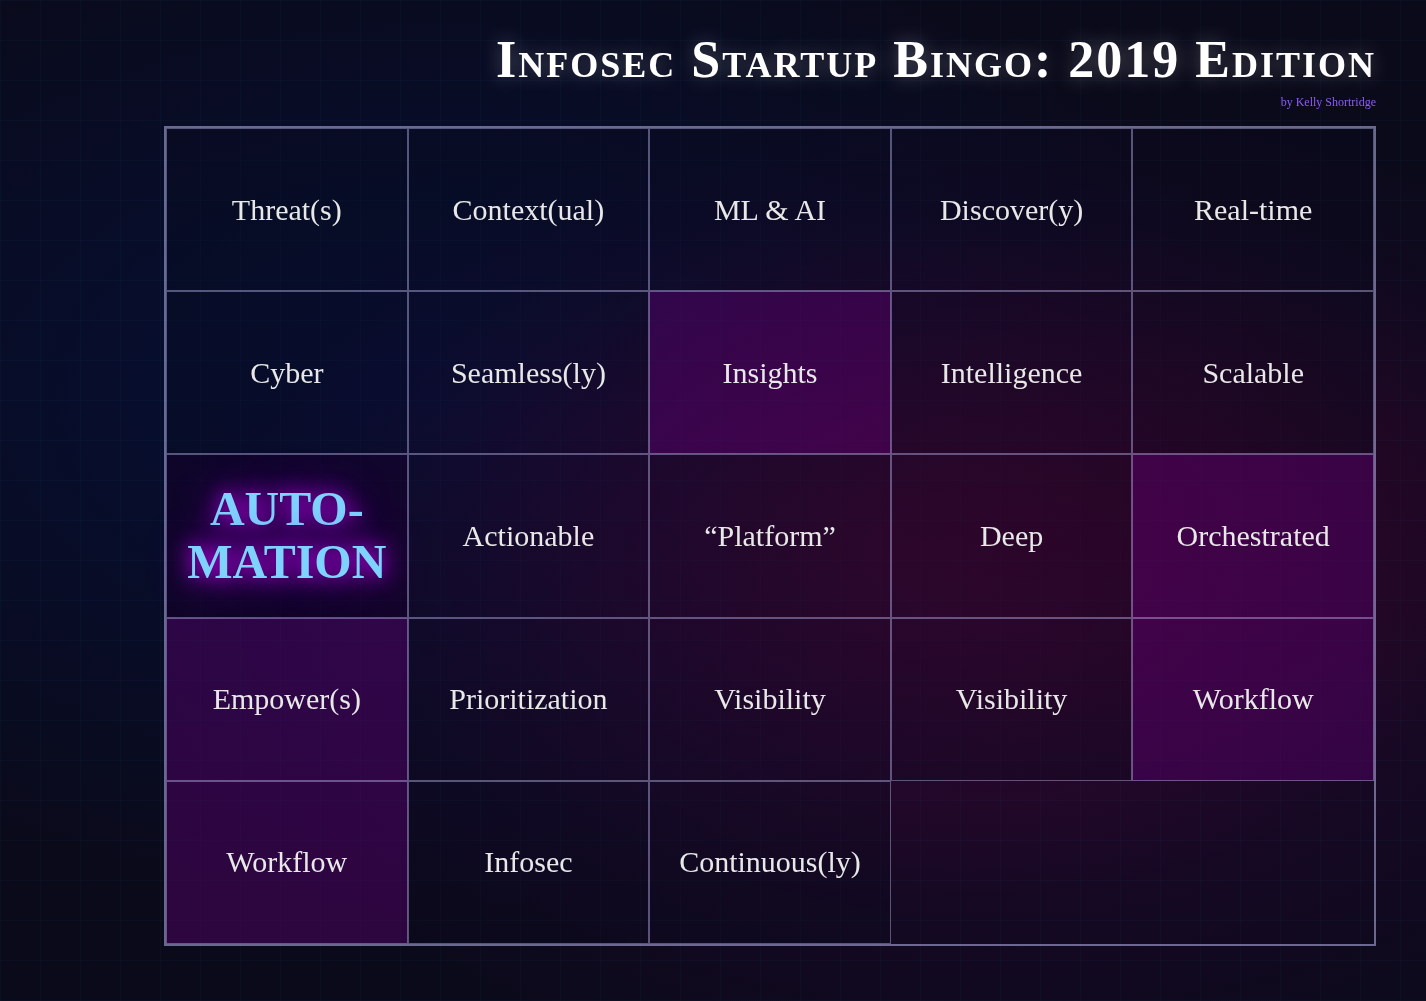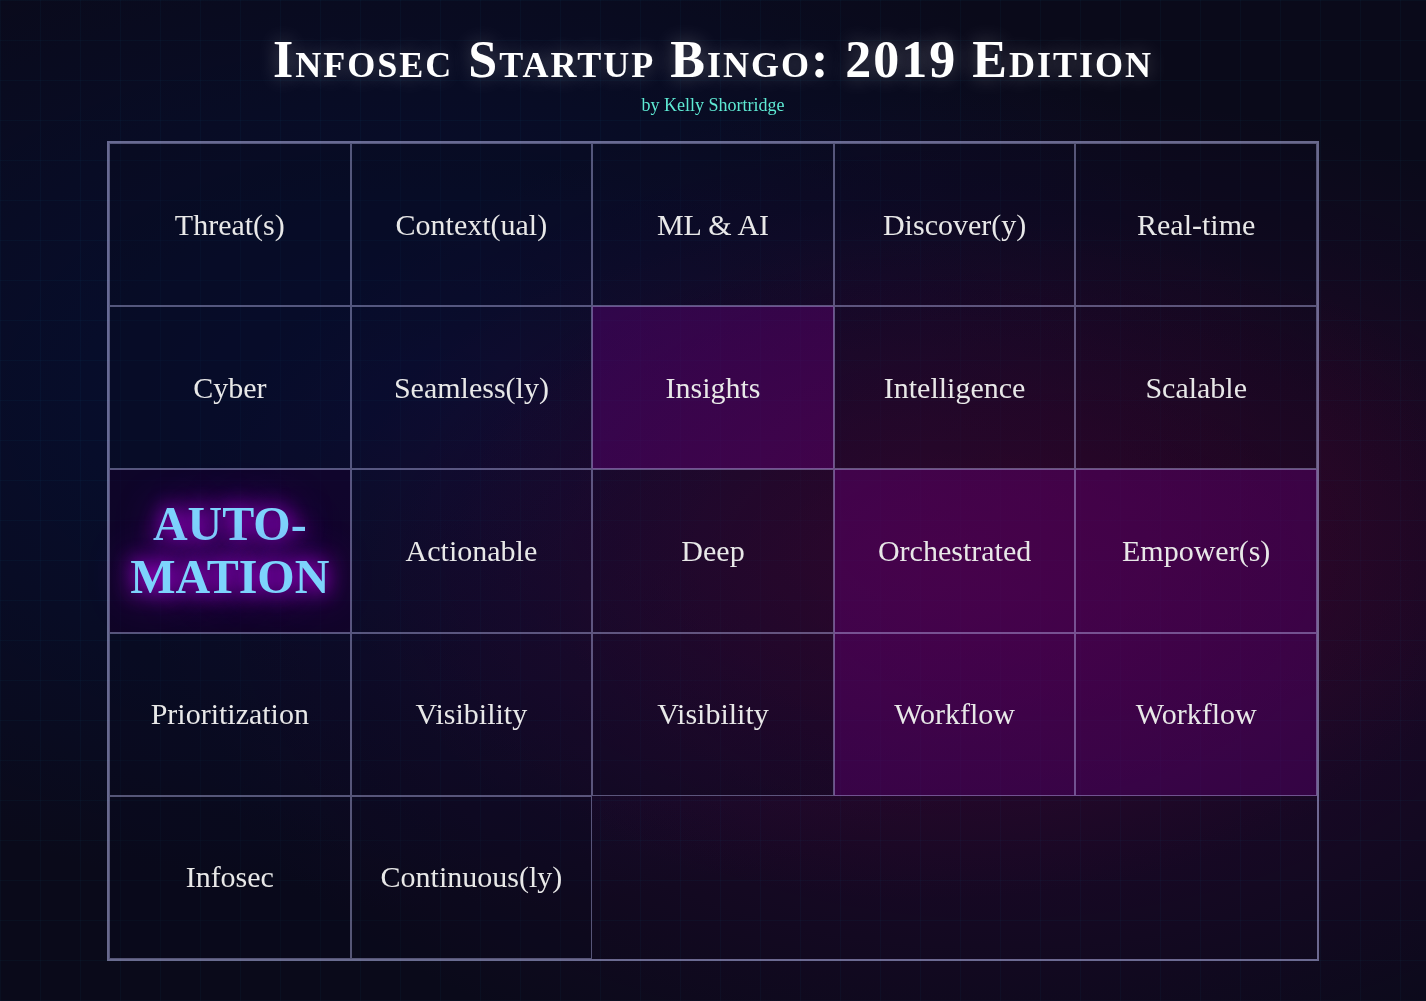--- a/index.html
+++ b/index.html
@@ -37,41 +37,41 @@
         radial-gradient(ellipse at 75% 50%, rgba(60, 0, 30, 0.3) 0%, transparent 40%);
       pointer-events: none;
       z-index: 0;
     }
 
     .page-content {
       position: relative;
       z-index: 1;
       display: flex;
       flex-direction: column;
-      align-items: center;
+      align-items: flex-end;
       padding: 30px 50px 20px;
       height: 100%;
     }
 
     .title {
       font-size: 52px;
       font-weight: bold;
       color: #ffffff;
       text-align: center;
       letter-spacing: 2px;
       font-variant: small-caps;
       margin-bottom: 6px;
       text-shadow: 0 0 20px rgba(255,255,255,0.3);
     }
 
     .subtitle {
-      font-size: 18px;
-      color: #5eead4;
+      font-size: 12px;
+      color: #8b5cf6;
       text-align: center;
-      margin-bottom: 25px;
+      margin-bottom: 16px;
       font-style: normal;
     }
 
     .bingo-grid {
       border: 2px solid rgba(200, 200, 255, 0.5);
       display: grid;
       grid-template-columns: repeat(5, 1fr);
       grid-template-rows: repeat(5, 1fr);
       width: 1212px;
       flex: 1;
@@ -156,20 +156,23 @@
         <span class="cell-text">Scalable</span>
       </div>
       <div class="cell cell-free">
         <span class="cell-text">AUTO-
 MATION</span>
       </div>
       <div class="cell">
         <span class="cell-text">Actionable</span>
       </div>
       <div class="cell">
+        <span class="cell-text">“Platform”</span>
+      </div>
+      <div class="cell">
         <span class="cell-text">Deep</span>
       </div>
       <div class="cell cell-highlight">
         <span class="cell-text">Orchestrated</span>
       </div>
       <div class="cell cell-highlight">
         <span class="cell-text">Empower(s)</span>
       </div>
       <div class="cell">
         <span class="cell-text">Prioritization</span>

